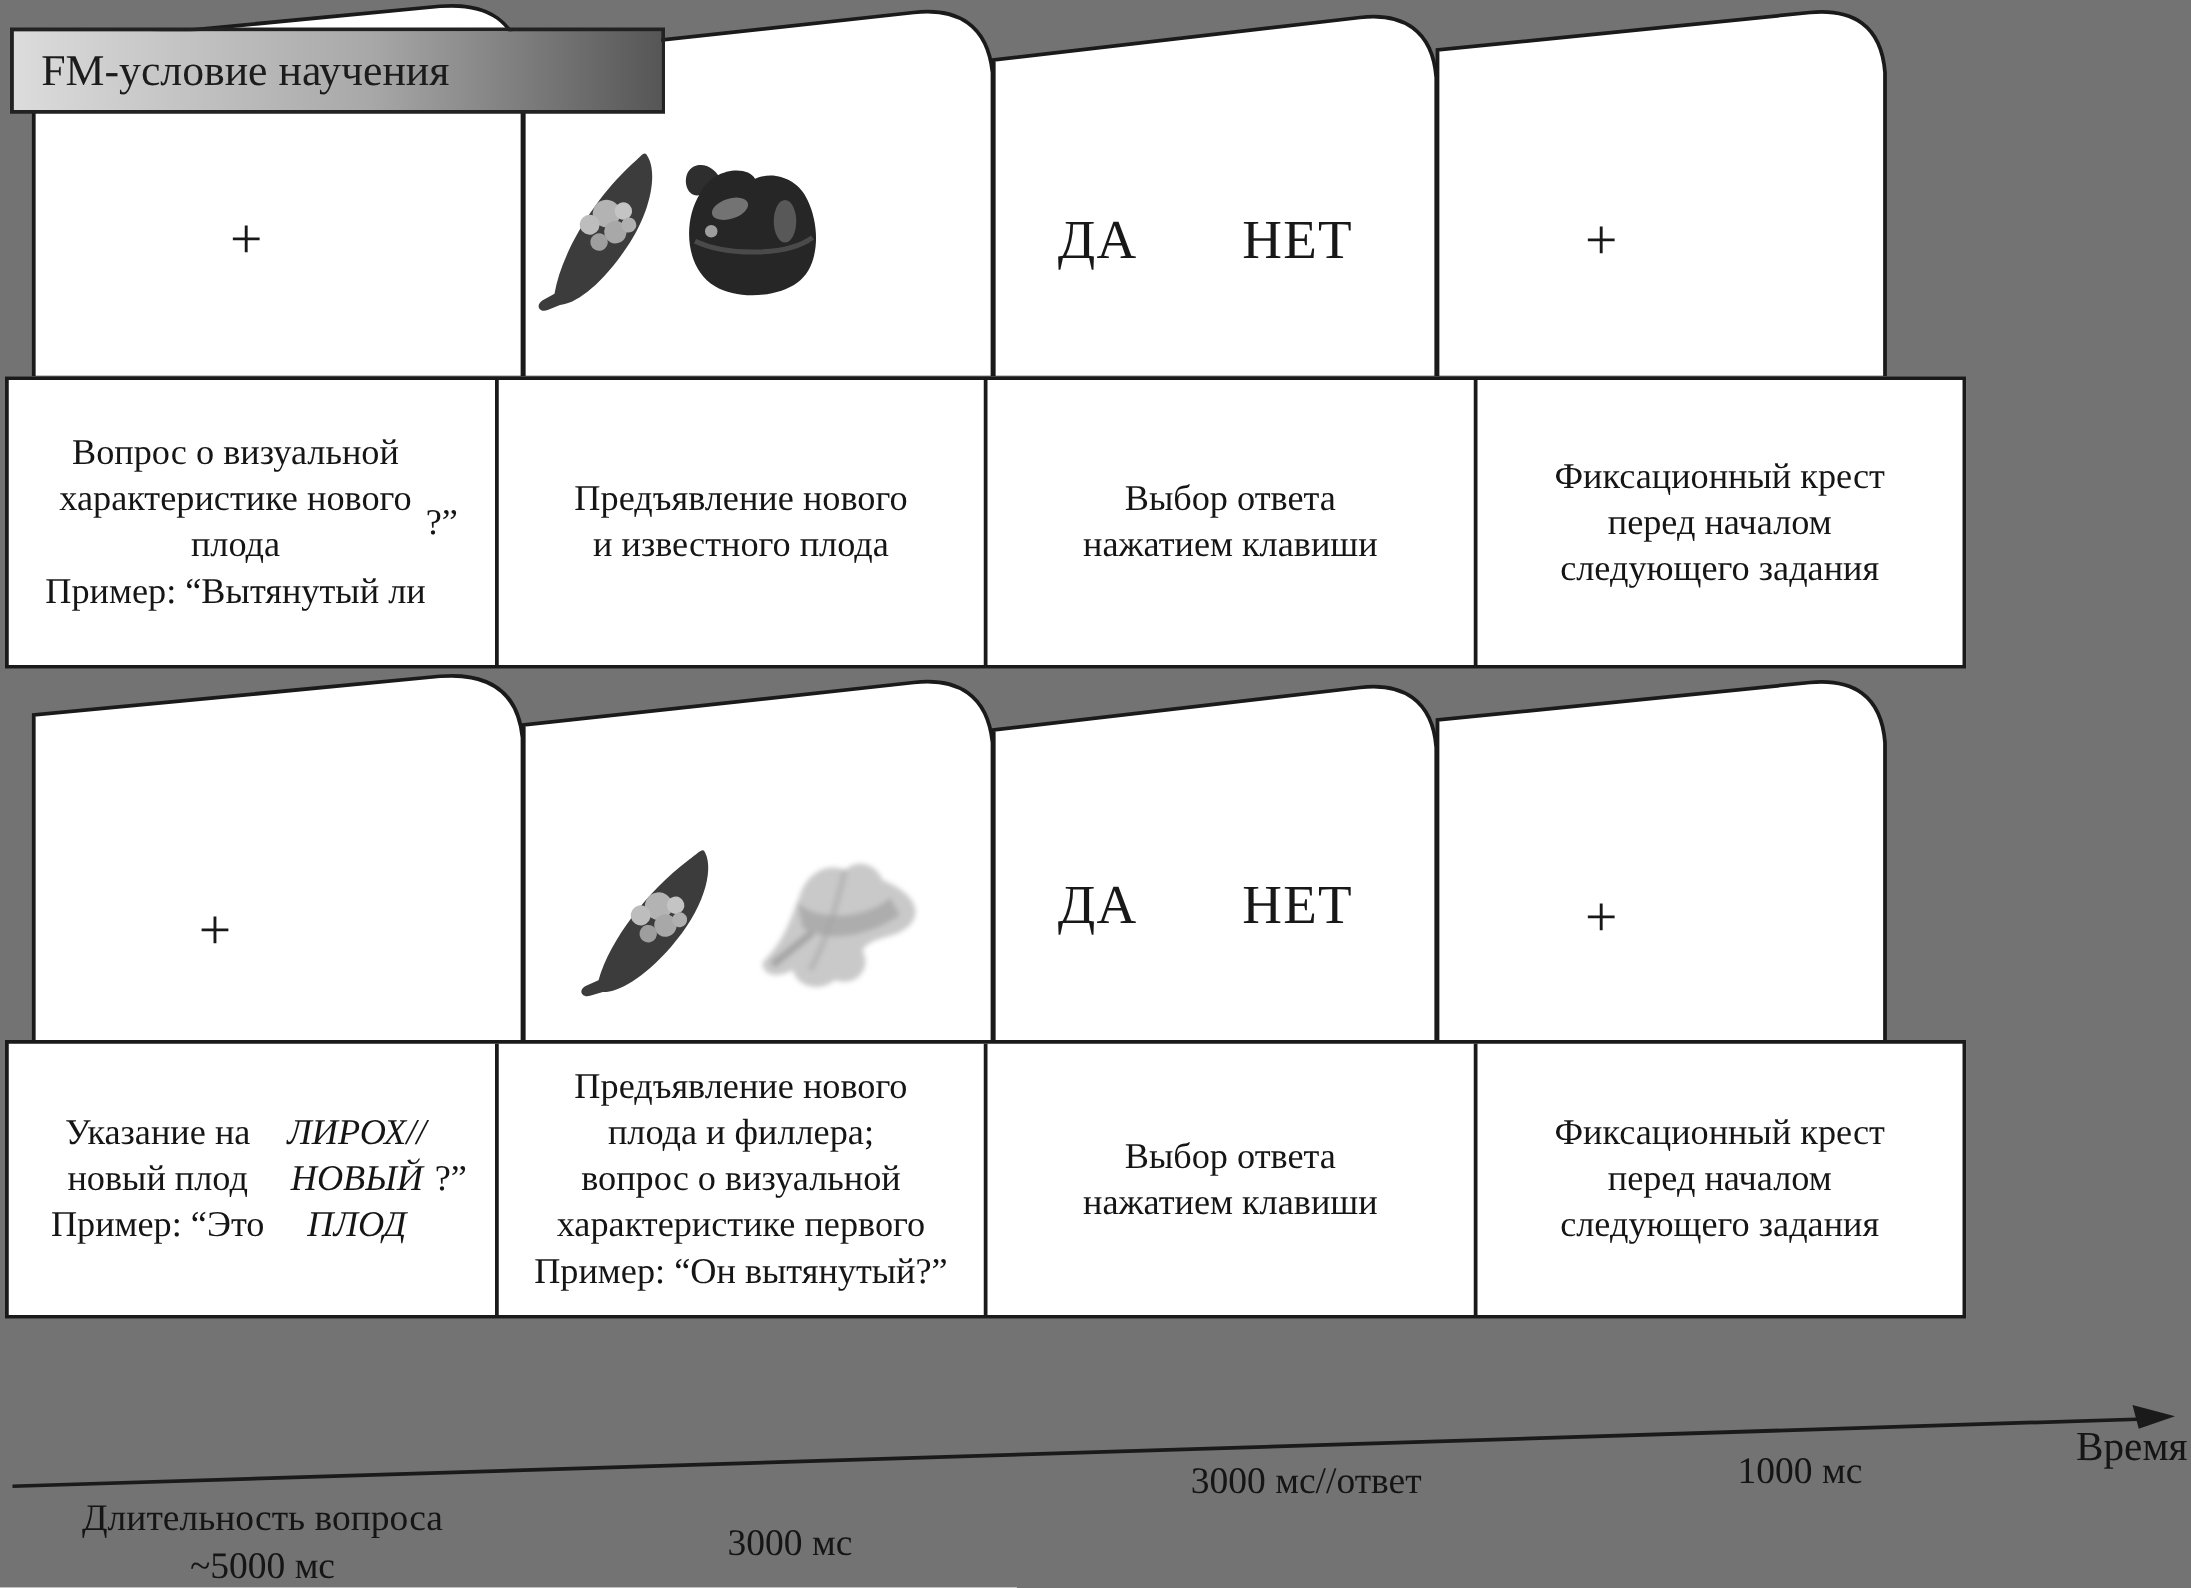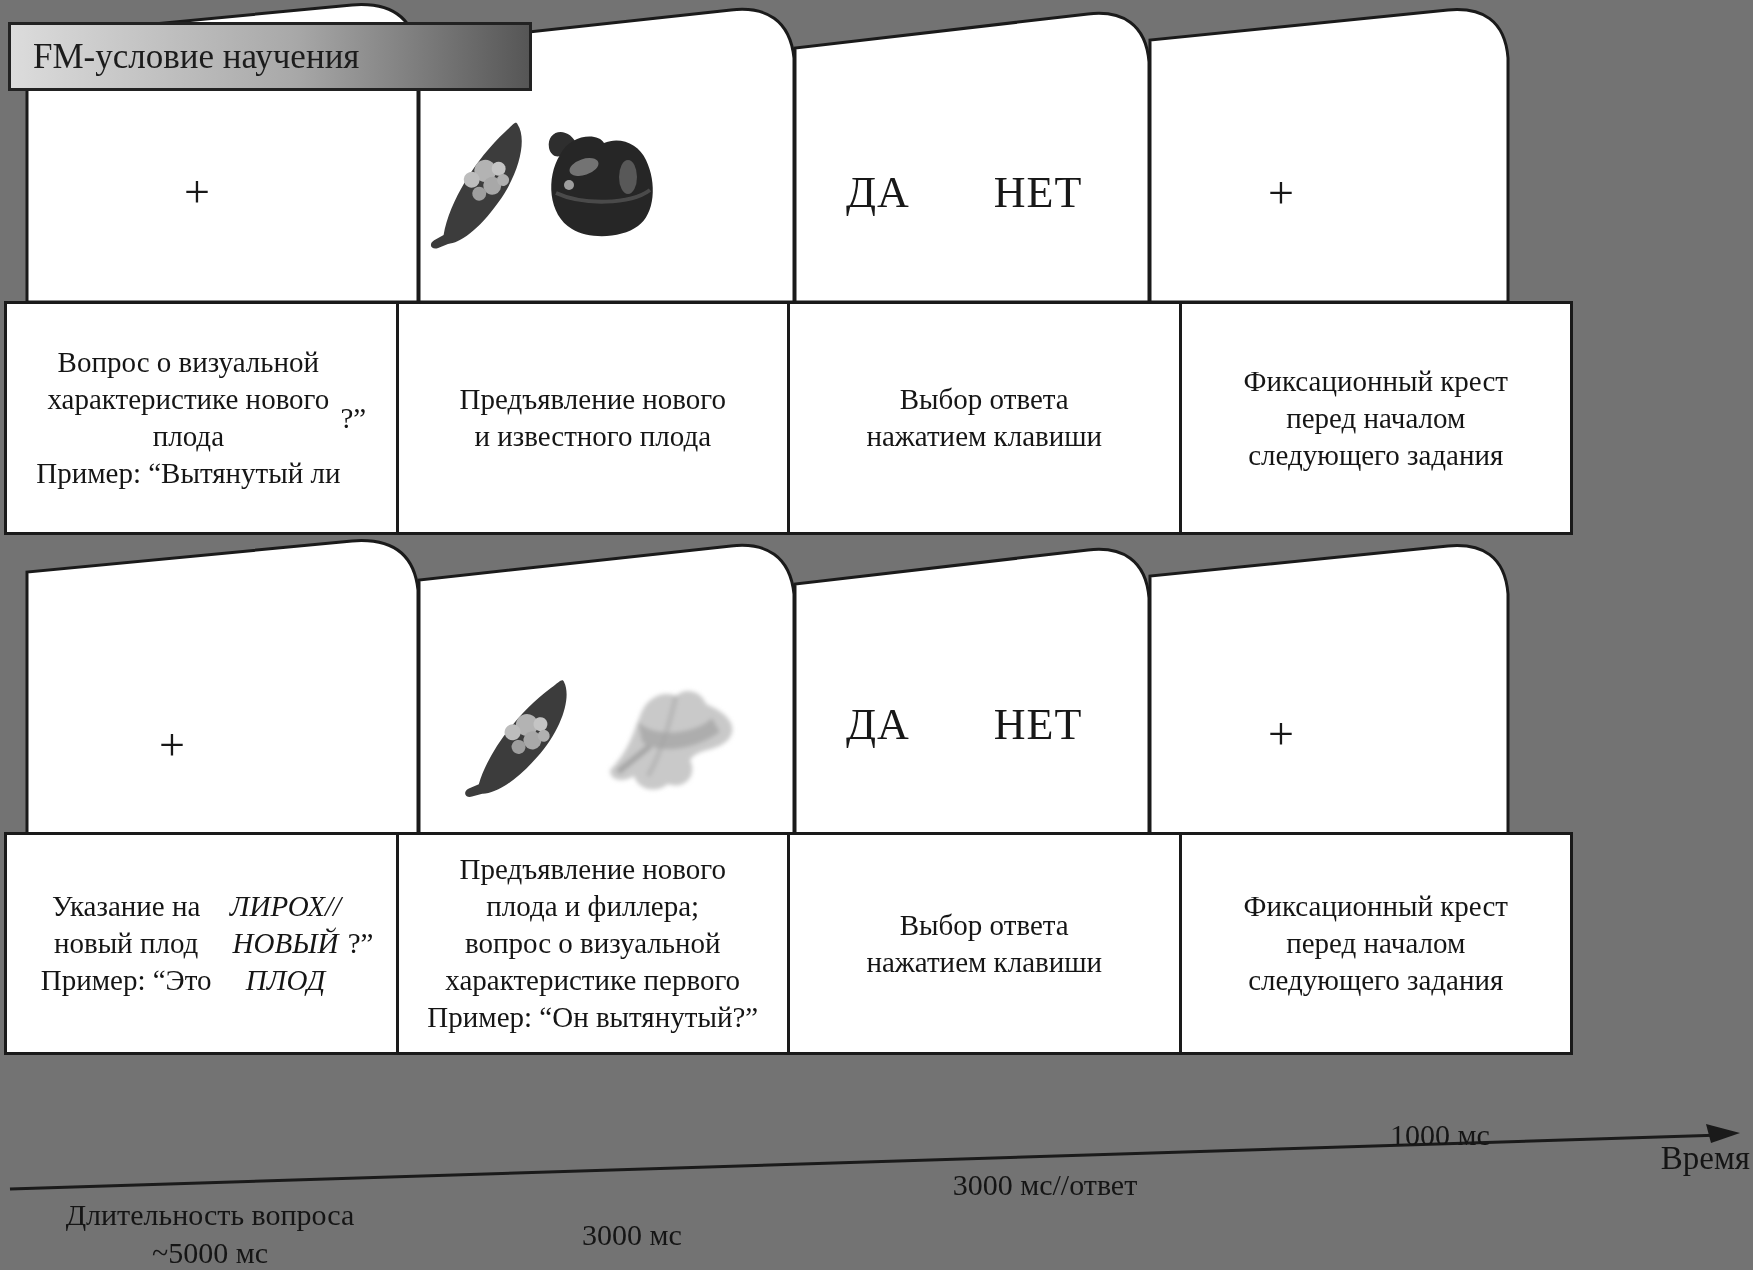--- a/index.html
+++ b/index.html
@@ -130,15 +130,15 @@
     <div class="cap-cell"><span>Фиксационный крест
 перед началом
 следующего задания</span></div>
   </div>
 
   <div class="time-axis-label">Время</div>
   <div class="tlabel" style="left:210px;top:1196px;">Длительность вопроса
 ~5000 мс</div>
   <div class="tlabel" style="left:632px;top:1183px;margin-top:33px;">3000 мс</div>
   <div class="tlabel" style="left:1045px;top:1166px;">3000 мс//ответ</div>
-  <div class="tlabel" style="left:1440px;top:1116px;">1000 мс</div>
+  <div class="tlabel" style="left:1440px;top:1158px;">1000 мс</div>
 
 </div>
 
 </body></html>

